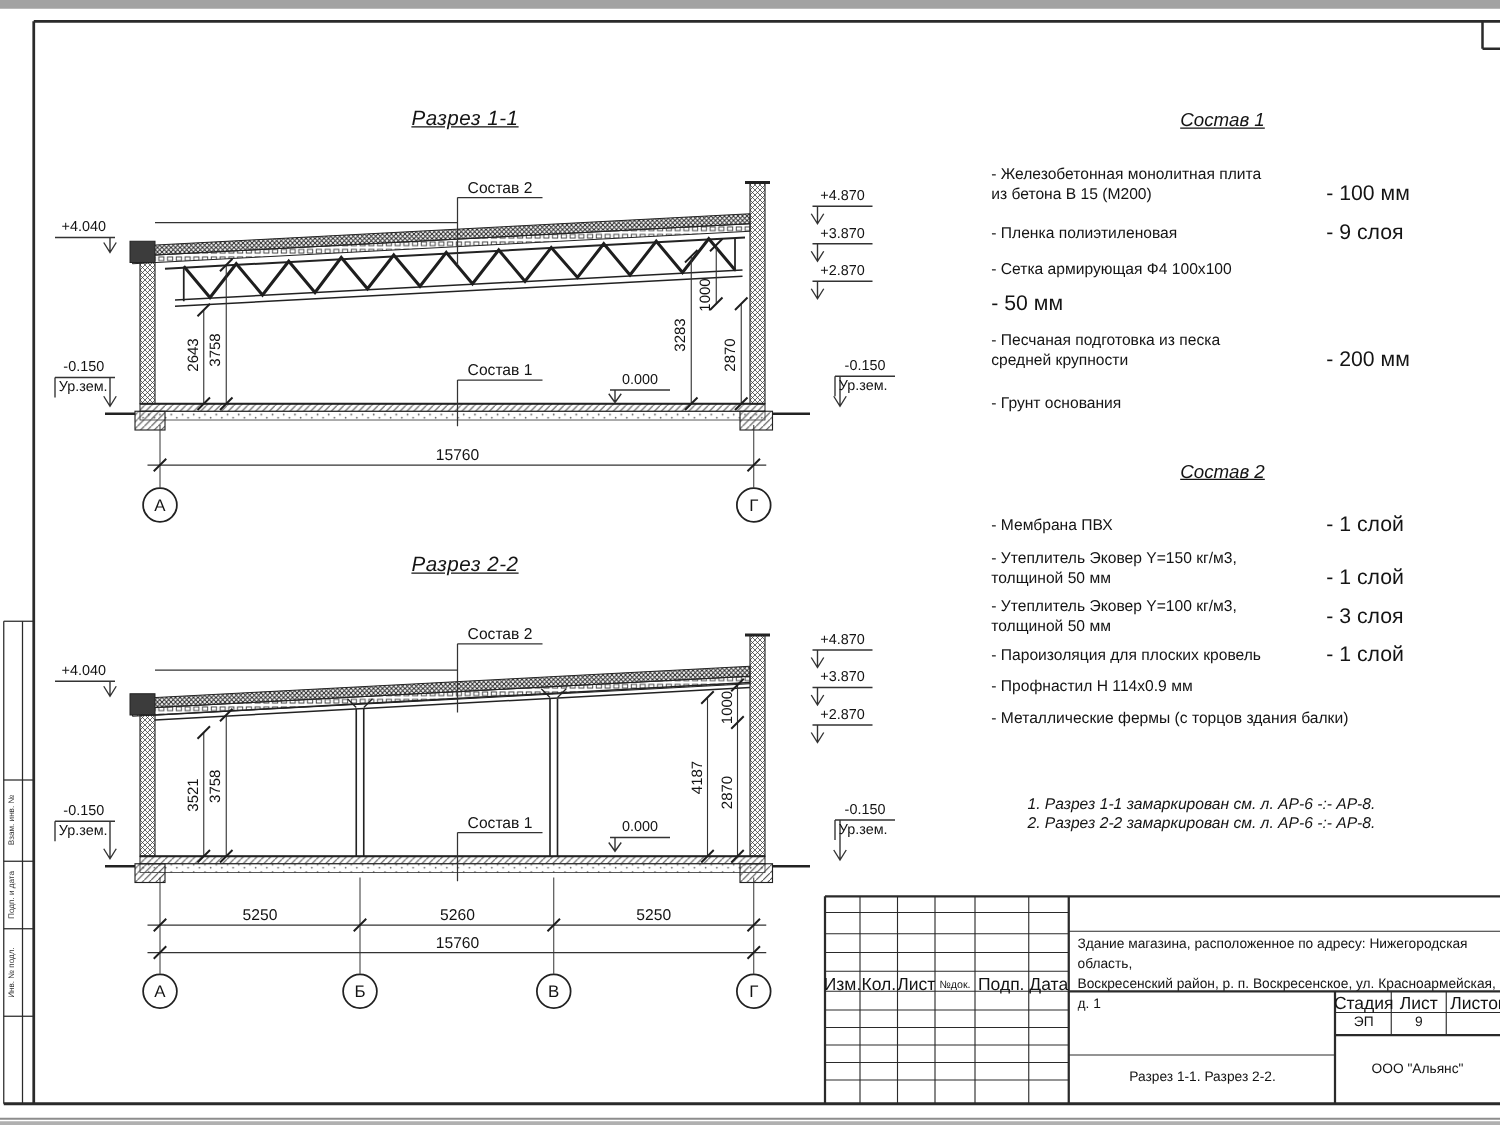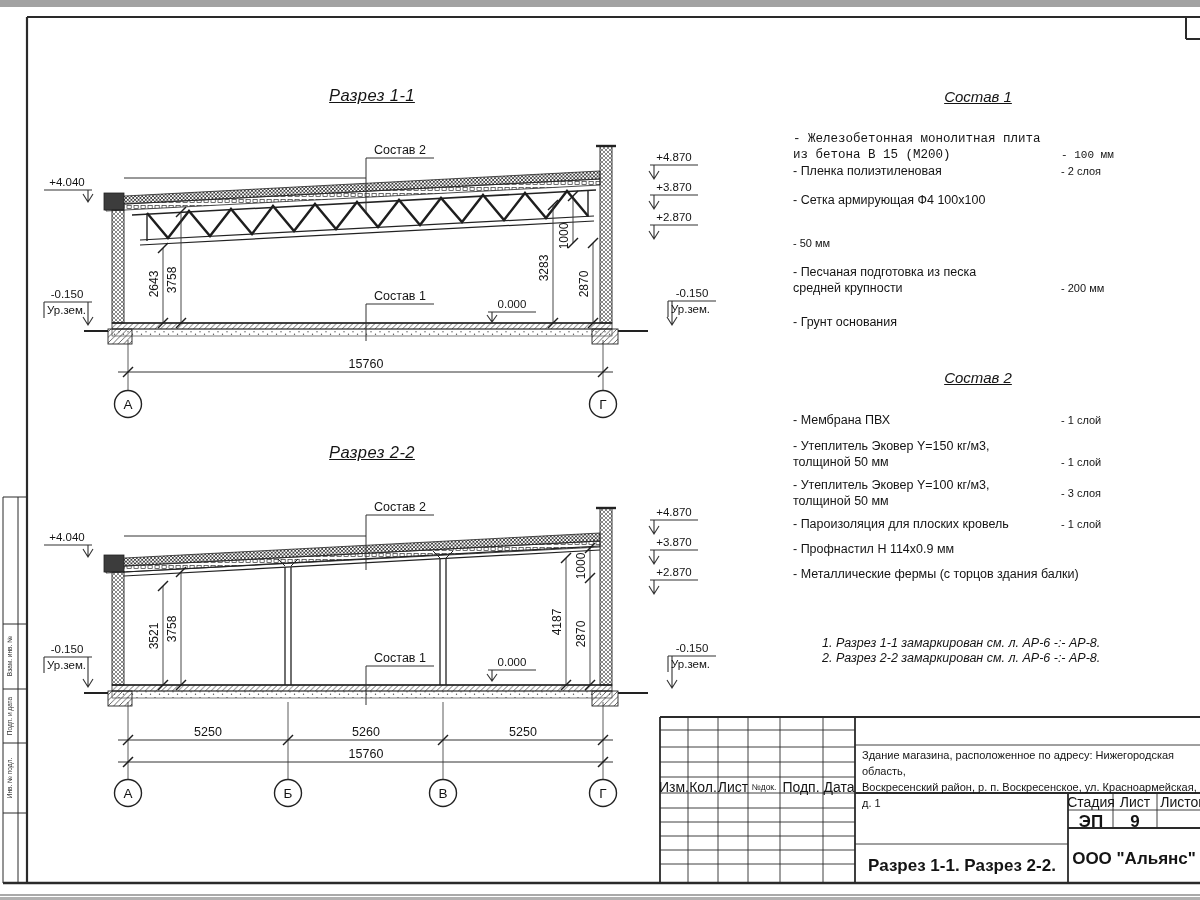--- a/index.html
+++ b/index.html
@@ -12,25 +12,25 @@
   .rot{transform:translate(-50%,-50%) rotate(-90deg);}
   .axl{position:absolute;transform:translate(-50%,-50%);font-size:13.5px;color:#141414;}
   .sec-title{font-size:16.5px;font-style:italic;text-decoration:underline;letter-spacing:.4px;}
   .spec-title{font-size:15px;font-style:italic;text-decoration:underline;}
   .callout{font-size:12.5px;}
   .elev{font-size:11.5px;}
   .dim{font-size:12.5px;}
   .dimv{font-size:12px;}
   .tb{font-size:14px;}
   .tbs{font-size:8.5px;}
-  .tbv{font-size:17px;font-weight:bold;}
+  .tbv{font-size:11px;}
   .spec{position:absolute;left:793px;width:400px;}
   .spec-item{display:flex;align-items:flex-end;}
   .spec-name{width:268px;font-size:12.5px;line-height:16px;white-space:nowrap;}
-  .spec-val{font-size:11px;line-height:16px;white-space:nowrap;}
+  .spec-val{font-size:17px;line-height:16px;white-space:nowrap;}
   .notes{position:absolute;left:822px;top:636px;font-size:12.5px;line-height:15px;font-style:italic;}
   .proj{position:absolute;left:862px;top:747px;width:336px;overflow:hidden;font-size:11px;line-height:16px;}
   .side-lbl{font-size:6.5px;color:#333;}
 </style>
 </head>
 <body>
 
 <div class="strip" style="top:0;height:7px;background:#a2a2a2;"></div>
 <div class="strip" style="top:897px;height:3px;background:#b0b0b0;"></div>
 
@@ -325,35 +325,35 @@
 <div class="lbl dim" style="left:366px;top:725px;">5260</div>
 <div class="lbl dim" style="left:523px;top:725px;">5250</div>
 <div class="lbl dim" style="left:366px;top:747px;">15760</div>
 <div class="axl" style="left:128px;top:793px;">А</div>
 <div class="axl" style="left:288px;top:793px;">Б</div>
 <div class="axl" style="left:443px;top:793px;">В</div>
 <div class="axl" style="left:603px;top:793px;">Г</div>
 
 <div class="lbl spec-title" style="left:978px;top:89px;">Состав 1</div>
 <div class="spec" style="top:131px;">
-  <div class="spec-item" style="font-family:Liberation Mono, monospace;">
+  <div class="spec-item" style="margin-bottom:15px;">
     <div class="spec-name">
         <div>- Железобетонная  монолитная плита</div>
         <div>из бетона В 15 (М200)</div>
       </div>
     <div class="spec-val">- 100 мм</div>
   </div>
   <div class="spec-item" style="margin-bottom:13px;">
     <div class="spec-name">
         <div>- Пленка полиэтиленовая</div>
         <div></div>
       </div>
-    <div class="spec-val">-  2 слоя</div>
-  </div>
-  <div class="spec-item" style="margin-bottom:27px;">
+    <div class="spec-val">-  9 слоя</div>
+  </div>
+  <div class="spec-item" style="margin-bottom:12px;">
     <div class="spec-name">
         <div>- Сетка армирующая Ф4 100х100</div>
         <div></div>
       </div>
     <div class="spec-val"></div>
   </div>
   <div class="spec-item" style="margin-bottom:13px;">
     <div class="spec-val">- 50 мм</div>
   </div>
   <div class="spec-item" style="margin-bottom:18px;">

